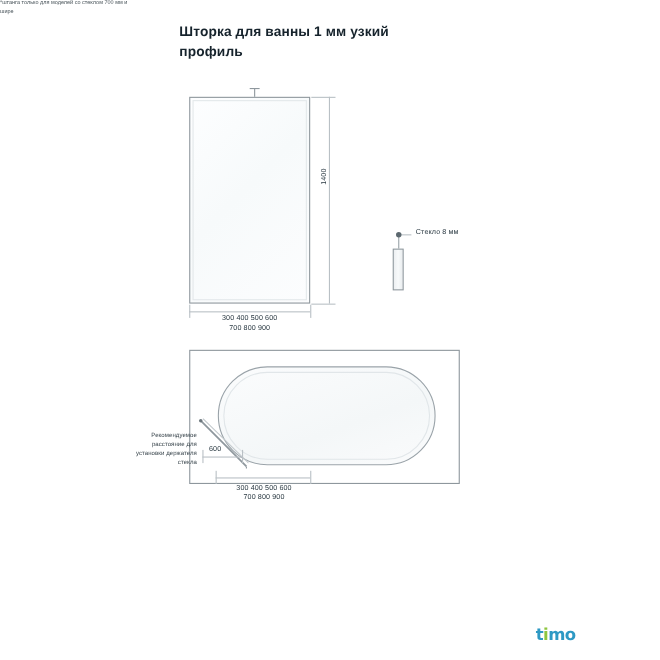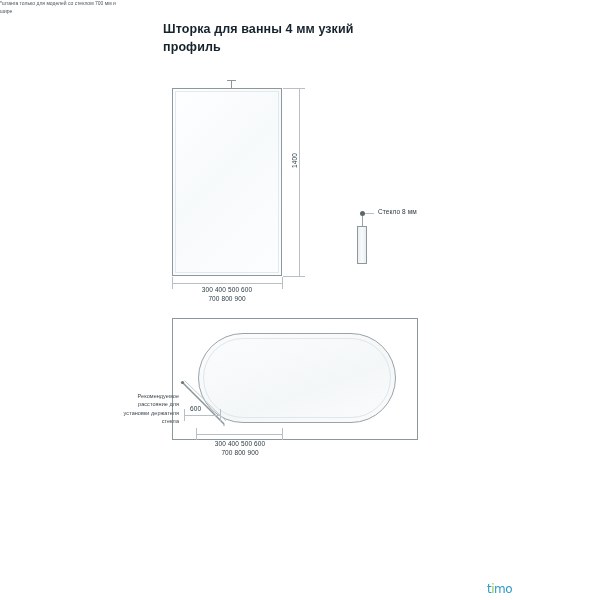--- a/index.html
+++ b/index.html
@@ -281,35 +281,34 @@
     font-size: 5px;
     color: #4a555b;
     line-height: 1.5;
   }
 
   
   #logo {
     position: absolute;
     left: 487px;
     top: 568px;
-    font-size: 12px;
-    font-weight: normal;
+    font-size: 15px;
+    font-weight: bold;
     letter-spacing: -0.5px;
     color: #2e99c4;
     font-family: "DejaVu Sans", sans-serif;
-    margin-top: 14px;
   }
   #logo .accent { color: #8ec63f; }
 </style>
 </head>
 <body>
 
 <div class="page">
 
-  <div class="title">Шторка для ванны 4 мм узкий профиль</div>
+  <div class="title">Шторка для ванны 1 мм узкий профиль</div>
 
   <div class="rect" id="front-panel"></div>
   <div class="rect" id="front-panel-inner"></div>
   <div class="line-v" id="panel-bracket"></div>
   <div class="line-h" id="panel-bracket-top"></div>
 
   <div class="line-v thin" id="v-dim-line"></div>
   <div class="line-h thin" id="v-dim-ext-top"></div>
   <div class="line-h thin" id="v-dim-ext-bot"></div>
   <div class="dim-text" id="v-dim-label">1400</div>

